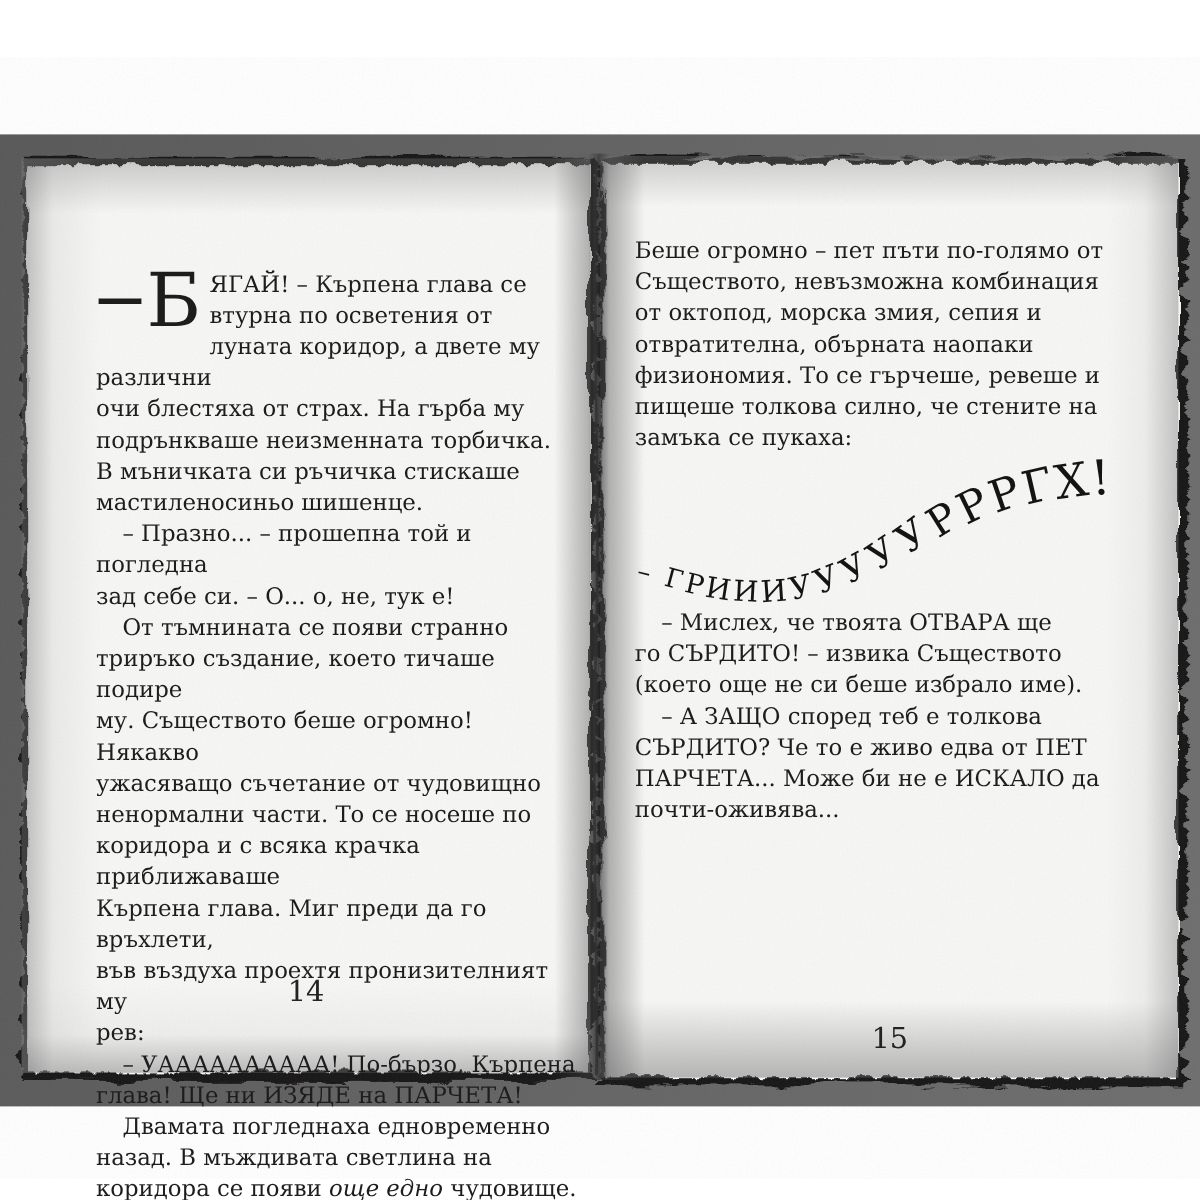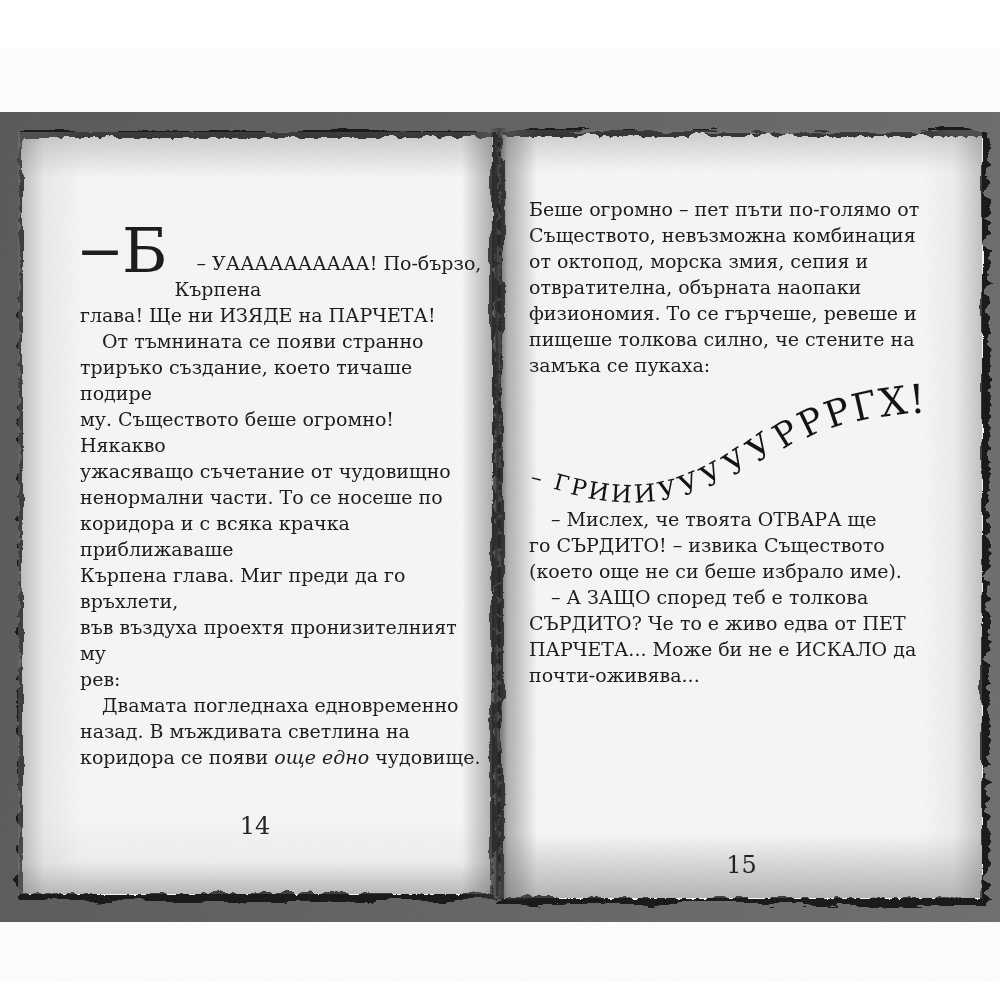--- a/index.html
+++ b/index.html
@@ -100,33 +100,41 @@
 
     <rect x="14" y="126" width="972" height="778" filter="url(#grain)"></rect>
   </svg>
 
   <div class="page-shade left"></div>
   <div class="page-shade right"></div>
   <div class="gutter"></div>
 
   <div class="page-text left">
     <div class="para">
-      <span class="dropcap"><span class="dash">—</span><span class="letter">Б</span></span>
+      <span class="dropcap"><span class="dash">—</span><span class="letter">Б</span></span><span>ЯГАЙ! – Кърпена глава се
+втурна по осветения от
+луната коридор, а двете му различни
+очи блестяха от страх. На гърба му
+подрънкваше неизменната торбичка.
+В мъничката си ръчичка стискаше
+мастиленосиньо шишенце.</span>
     </div>
-    <div class="para indent">– УАААААААААА! По-бързо, Кърпена
-глава! Ще ни ИЗЯДЕ на ПАРЧЕТА!</div>
+    <div class="para indent">– Празно... – прошепна той и погледна
+зад себе си. – О... о, не, тук е!</div>
     <div class="para indent">От тъмнината се появи странно
 триръко създание, което тичаше подире
 му. Съществото беше огромно! Някакво
 ужасяващо съчетание от чудовищно
 ненормални части. То се носеше по
 коридора и с всяка крачка приближаваше
 Кърпена глава. Миг преди да го връхлети,
 във въздуха проехтя пронизителният му
 рев:</div>
+    <div class="para indent">– УАААААААААА! По-бързо, Кърпена
+глава! Ще ни ИЗЯДЕ на ПАРЧЕТА!</div>
     <div class="para indent"><span>Двамата погледнаха едновременно
 назад. В мъждивата светлина на
 коридора се появи </span><span class="it">още едно</span><span> чудовище.</span></div>
   </div>
   <div class="pagenum leftnum">14</div>
 
   <div class="page-text right">
     <div class="para">Беше огромно – пет пъти по-голямо от
 Съществото, невъзможна комбинация
 от октопод, морска змия, сепия и

